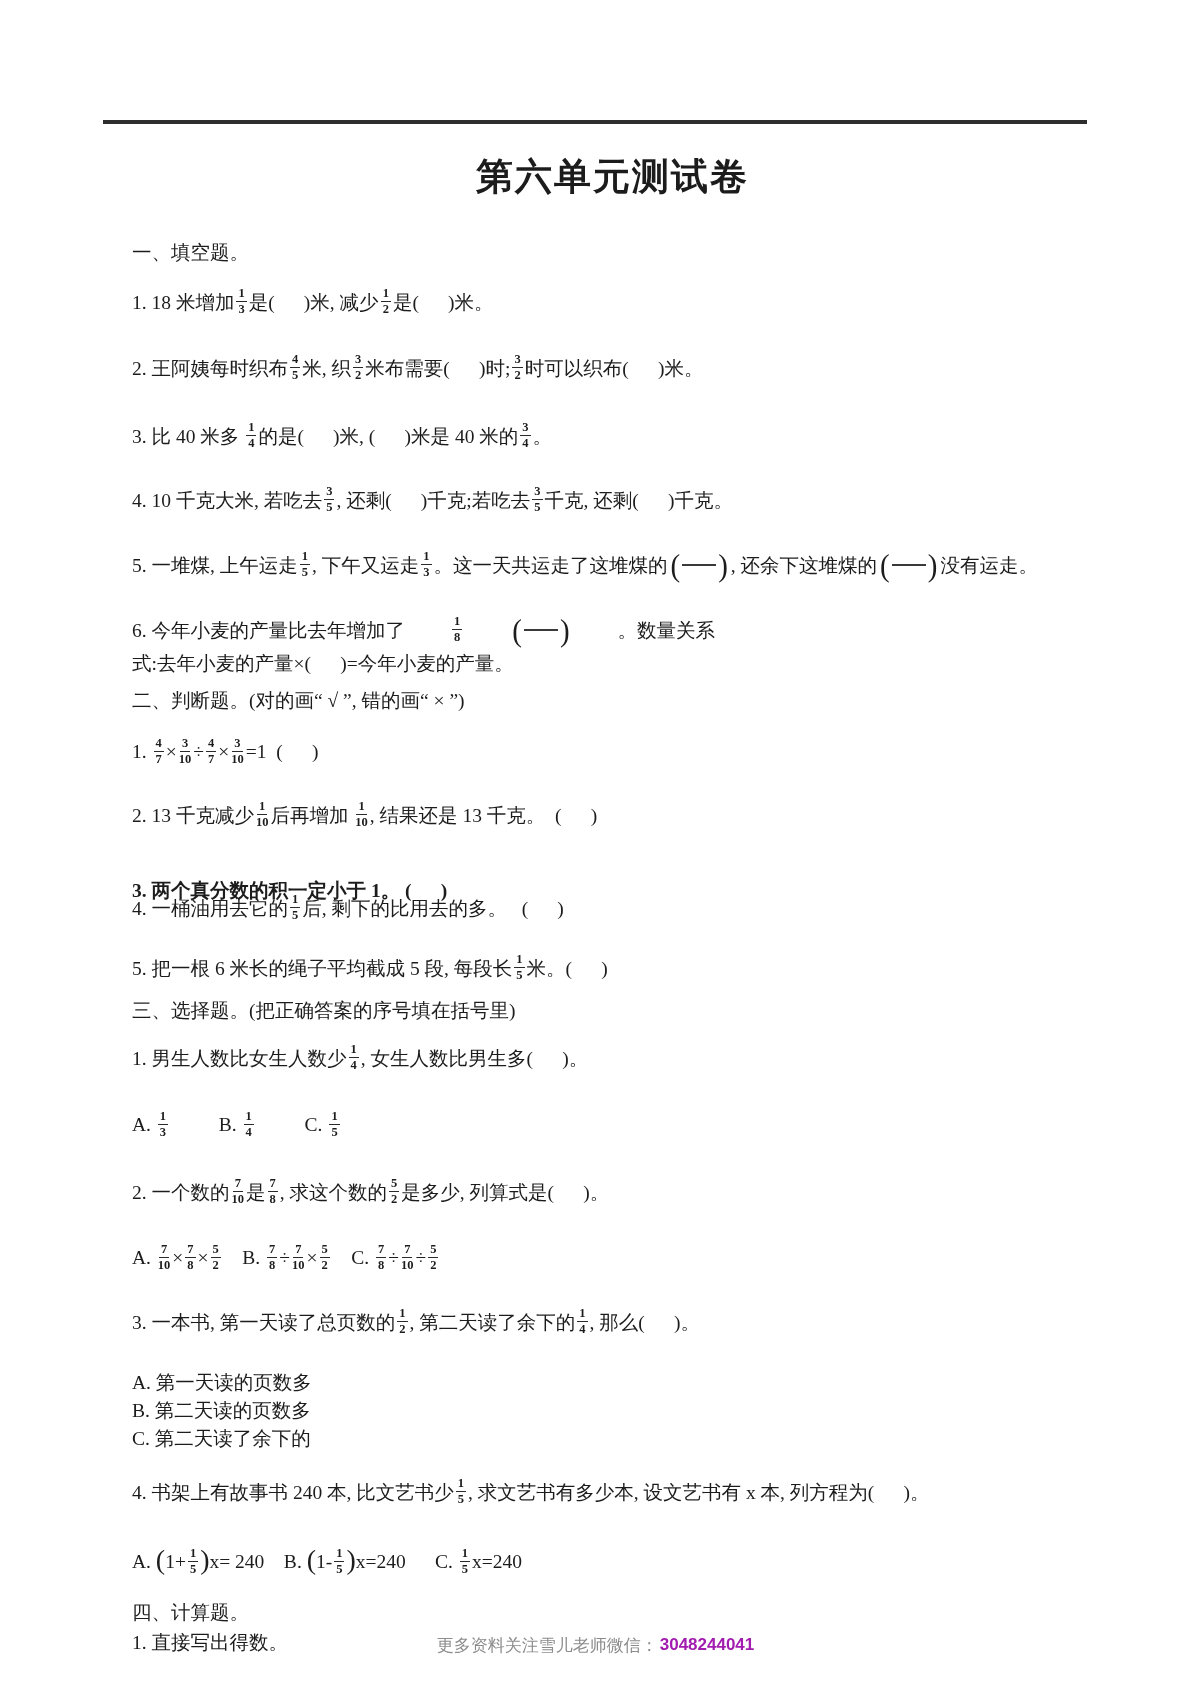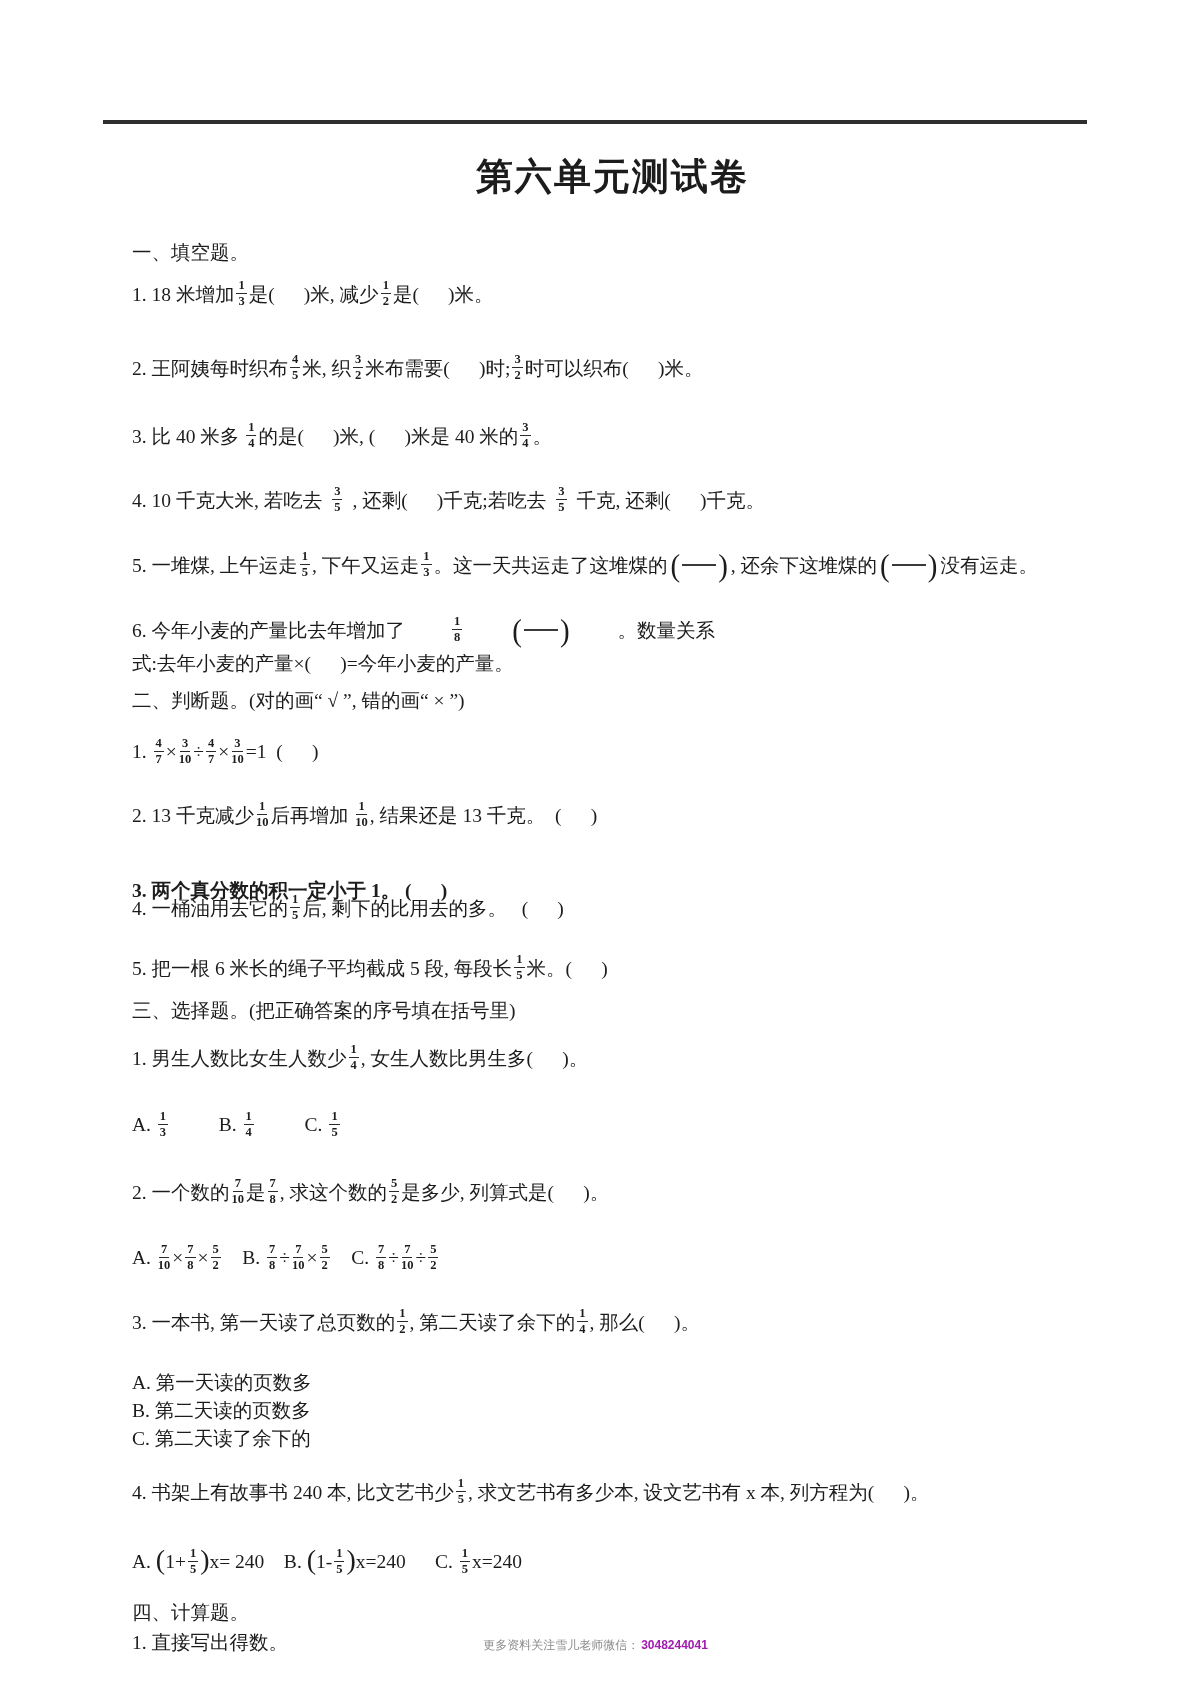--- a/index.html
+++ b/index.html
@@ -26,37 +26,37 @@
   }
   .frac .n{font-size:12.5px;padding:0 2px 1px 2px;border-bottom:1.4px solid #2a2a2a}
   .frac .d{font-size:12.5px;padding-top:1px}
   .fb{display:inline-flex;align-items:center;margin:0 3px}
   .fb .p{font-size:29px;line-height:1;transform:scaleY(1.08);font-weight:400}
   .fb .bar{display:inline-block;width:34px;height:2.5px;background:#3a3a3a;margin:0 2px}
   .bp{font-size:28px;line-height:1;display:inline-block;transform:translateY(-2px);font-weight:400}
   .footer{
     position:absolute;top:1623px;left:0;width:100%;height:44px;
     display:flex;align-items:center;justify-content:center;
-    font-family:"Liberation Sans","DejaVu Sans",sans-serif;font-size:12px;
+    font-family:"Liberation Sans","DejaVu Sans",sans-serif;font-size:17px;
   }
   .footer .lab{color:#8c8c8c}
   .footer .num{font-weight:700;margin-left:2px}
 </style>
 </head>
 <body>
 
 <div class="page">
   <div class="rule"></div>
   <h1 class="title">第六单元测试卷</h1>
   <div id="doc-body">
       <div class="line" style="top: 230px;"><span class="tx">一、填空题。</span></div>
-      <div class="line" style="top: 264px; align-items: flex-end;"><span class="tx">1. 18 米增加</span><span class="frac"><span class="n">1</span><span class="d">3</span></span><span class="tx">是(      )米, 减少</span><span class="frac"><span class="n">1</span><span class="d">2</span></span><span class="tx">是(      )米。</span></div>
+      <div class="line" style="top: 280px;"><span class="tx">1. 18 米增加</span><span class="frac"><span class="n">1</span><span class="d">3</span></span><span class="tx">是(      )米, 减少</span><span class="frac"><span class="n">1</span><span class="d">2</span></span><span class="tx">是(      )米。</span></div>
       <div class="line" style="top: 346px;"><span class="tx">2. 王阿姨每时织布</span><span class="frac"><span class="n">4</span><span class="d">5</span></span><span class="tx">米, 织</span><span class="frac"><span class="n">3</span><span class="d">2</span></span><span class="tx">米布需要(      )时;</span><span class="frac"><span class="n">3</span><span class="d">2</span></span><span class="tx">时可以织布(      )米。</span></div>
       <div class="line" style="top: 414px;"><span class="tx">3. 比 40 米多 </span><span class="frac"><span class="n">1</span><span class="d">4</span></span><span class="tx">的是(      )米, (      )米是 40 米的</span><span class="frac"><span class="n">3</span><span class="d">4</span></span><span class="tx">。</span></div>
-      <div class="line" style="top: 478px; gap: 8px;"><span class="tx">4. 10 千克大米, 若吃去</span><span class="frac"><span class="n">3</span><span class="d">5</span></span><span class="tx">, 还剩(      )千克;若吃去</span><span class="frac"><span class="n">3</span><span class="d">5</span></span><span class="tx">千克, 还剩(      )千克。</span></div>
+      <div class="line" style="top: 478px;"><span class="tx">4. 10 千克大米, 若吃去</span><span class="frac"><span class="n">3</span><span class="d">5</span></span><span class="tx">, 还剩(      )千克;若吃去</span><span class="frac"><span class="n">3</span><span class="d">5</span></span><span class="tx">千克, 还剩(      )千克。</span></div>
       <div class="line" style="top: 543px;"><span class="tx">5. 一堆煤, 上午运走</span><span class="frac"><span class="n">1</span><span class="d">5</span></span><span class="tx">, 下午又运走</span><span class="frac"><span class="n">1</span><span class="d">3</span></span><span class="tx">。这一天共运走了这堆煤的</span><span class="fb"><span class="p">(</span><span class="bar"></span><span class="p">)</span></span><span class="tx">, 还余下这堆煤的</span><span class="fb"><span class="p">(</span><span class="bar"></span><span class="p">)</span></span><span class="tx">没有运走。</span></div>
       <div class="line" style="top: 608px; gap: 45px;"><span class="tx">6. 今年小麦的产量比去年增加了</span><span class="frac"><span class="n">1</span><span class="d">8</span></span><span class="fb"><span class="p">(</span><span class="bar"></span><span class="p">)</span></span><span class="tx">。数量关系</span></div>
       <div class="line" style="top: 641px;"><span class="tx">式:去年小麦的产量×(      )=今年小麦的产量。</span></div>
       <div class="line" style="top: 678px;"><span class="tx">二、判断题。(对的画“ √ ”, 错的画“ × ”)</span></div>
       <div class="line" style="top: 730px;"><span class="tx">1. </span><span class="frac"><span class="n">4</span><span class="d">7</span></span><span class="tx">×</span><span class="frac"><span class="n">3</span><span class="d">10</span></span><span class="tx">÷</span><span class="frac"><span class="n">4</span><span class="d">7</span></span><span class="tx">×</span><span class="frac"><span class="n">3</span><span class="d">10</span></span><span class="tx">=1  (      )</span></div>
       <div class="line" style="top: 793px;"><span class="tx">2. 13 千克减少</span><span class="frac"><span class="n">1</span><span class="d">10</span></span><span class="tx">后再增加 </span><span class="frac"><span class="n">1</span><span class="d">10</span></span><span class="tx">, 结果还是 13 千克。  (      )</span></div>
       <div class="line" style="top: 868px; font-weight: bold;"><span class="tx">3. 两个真分数的积一定小于 1。 (      )</span></div>
       <div class="line" style="top: 886px;"><span class="tx">4. 一桶油用去它的</span><span class="frac"><span class="n">1</span><span class="d">5</span></span><span class="tx">后, 剩下的比用去的多。   (      )</span></div>
       <div class="line" style="top: 946px;"><span class="tx">5. 把一根 6 米长的绳子平均截成 5 段, 每段长</span><span class="frac"><span class="n">1</span><span class="d">5</span></span><span class="tx">米。(      )</span></div>
       <div class="line" style="top: 988px;"><span class="tx">三、选择题。(把正确答案的序号填在括号里)</span></div>

